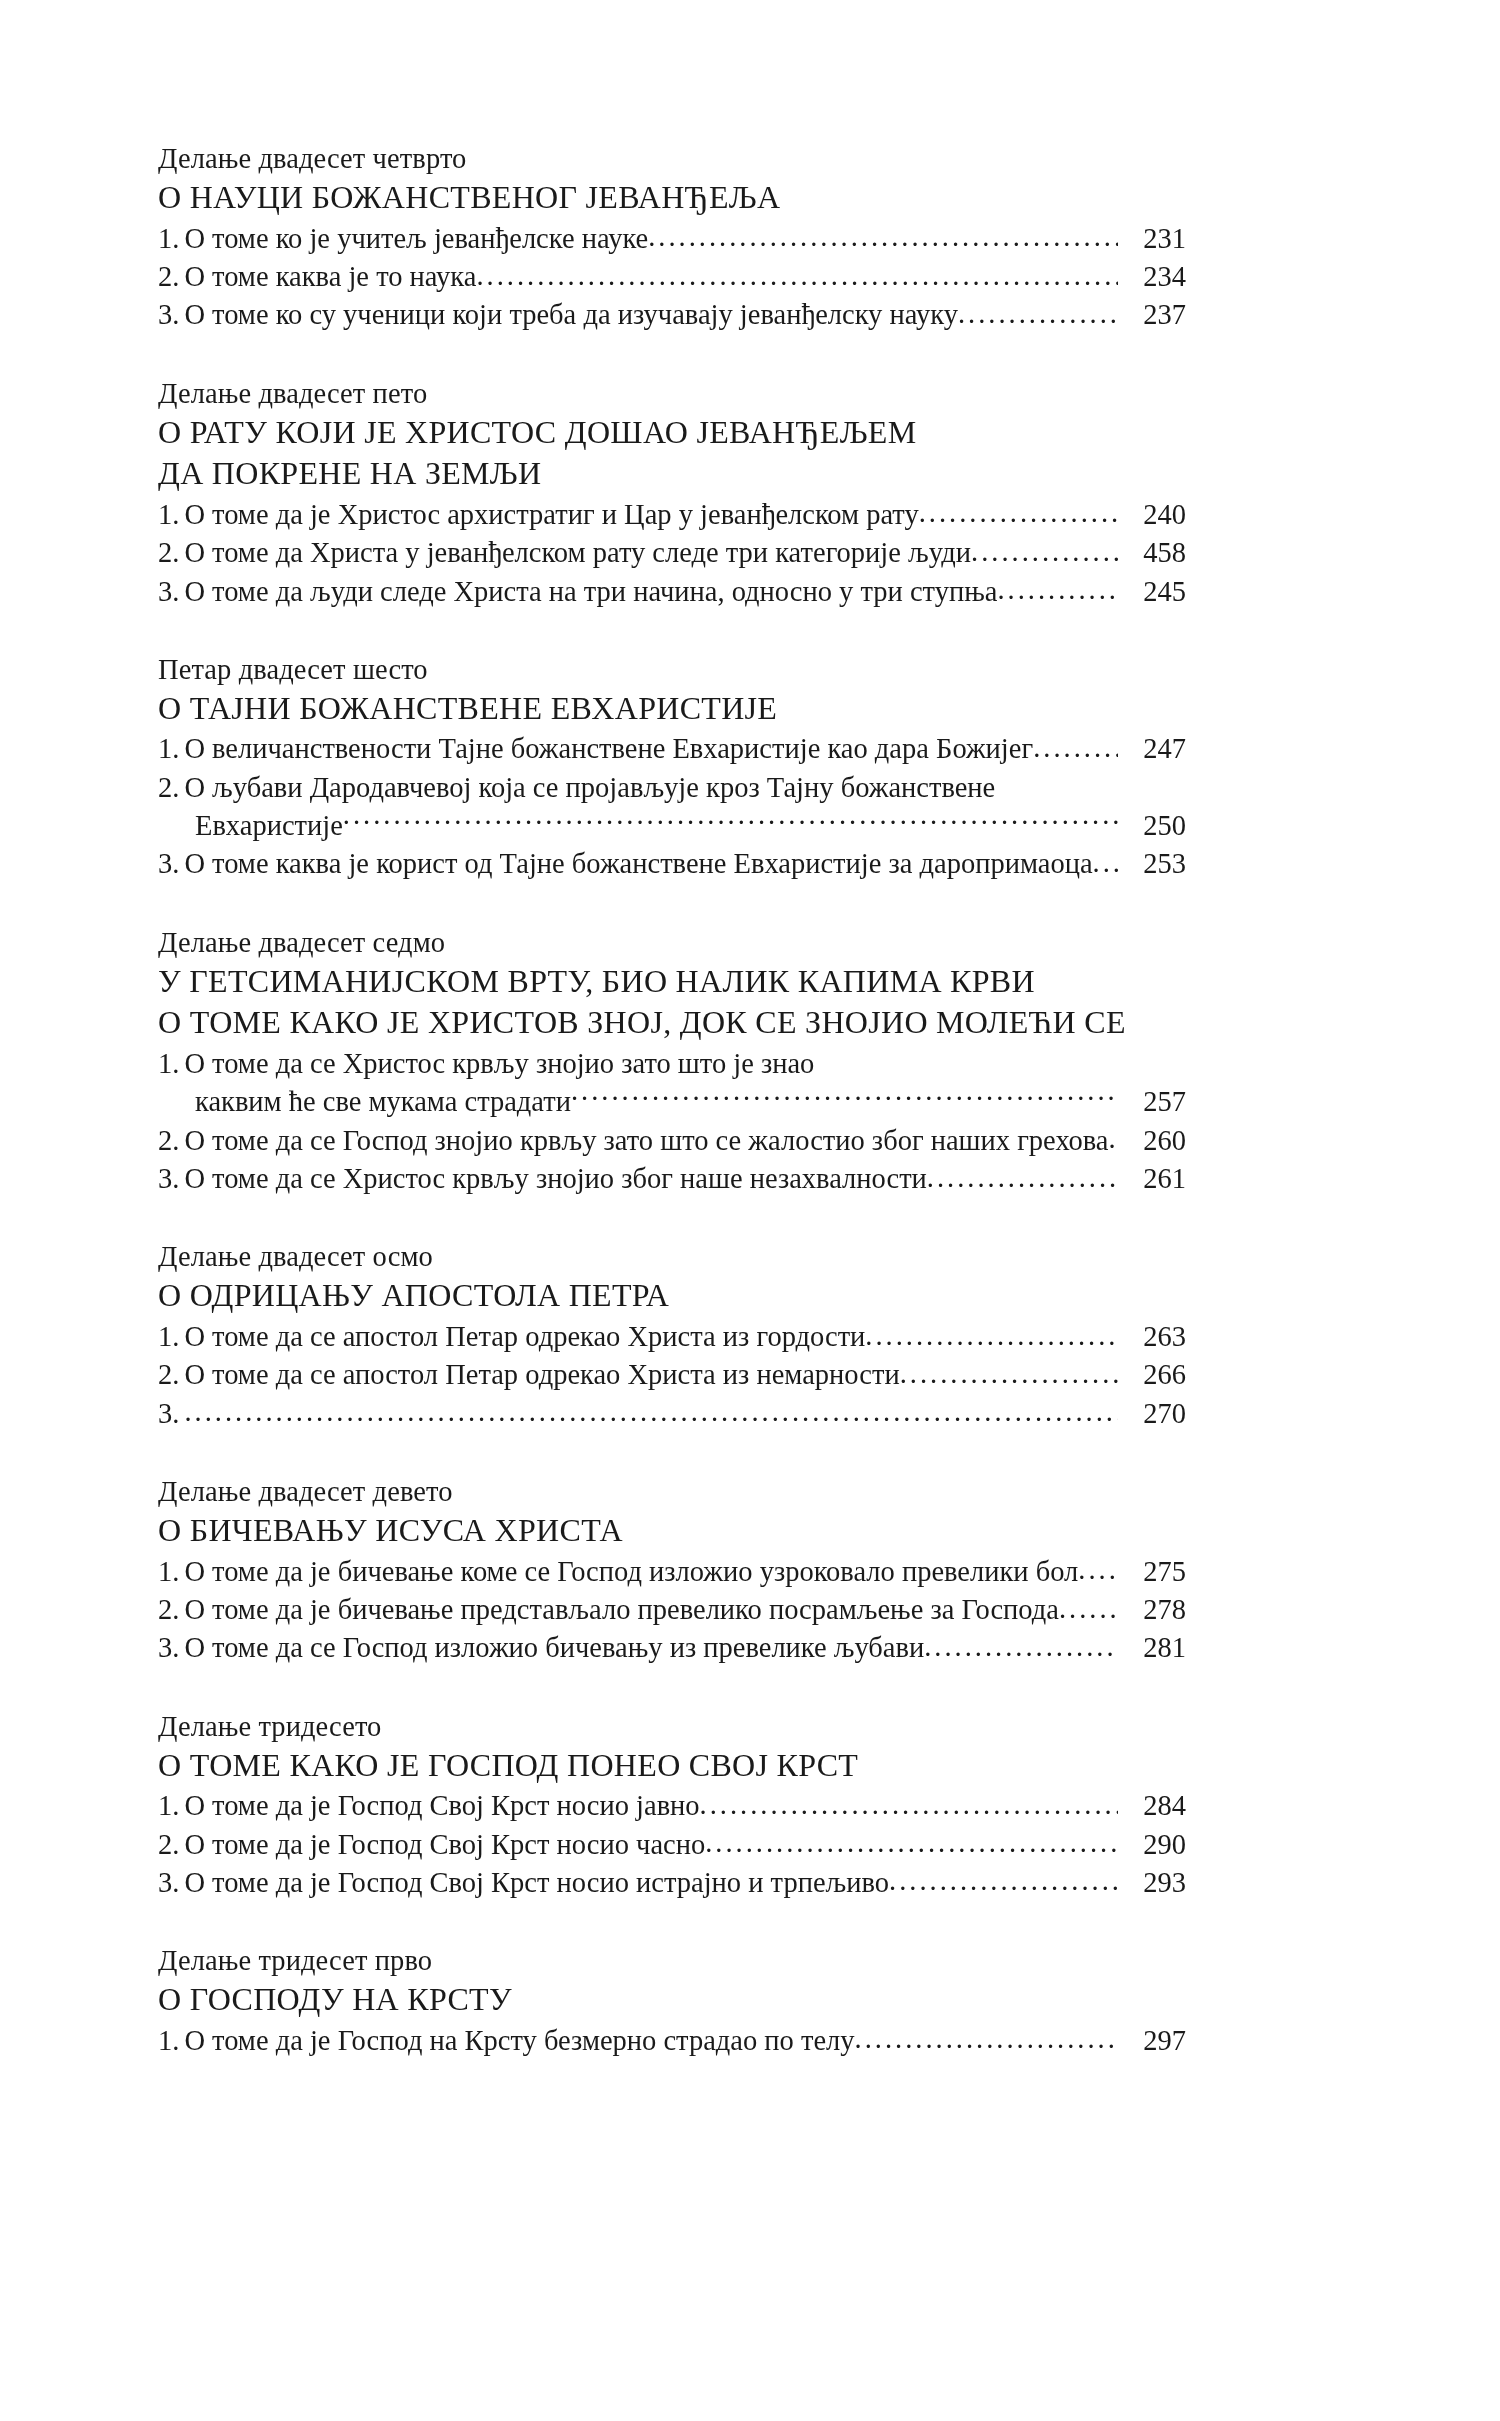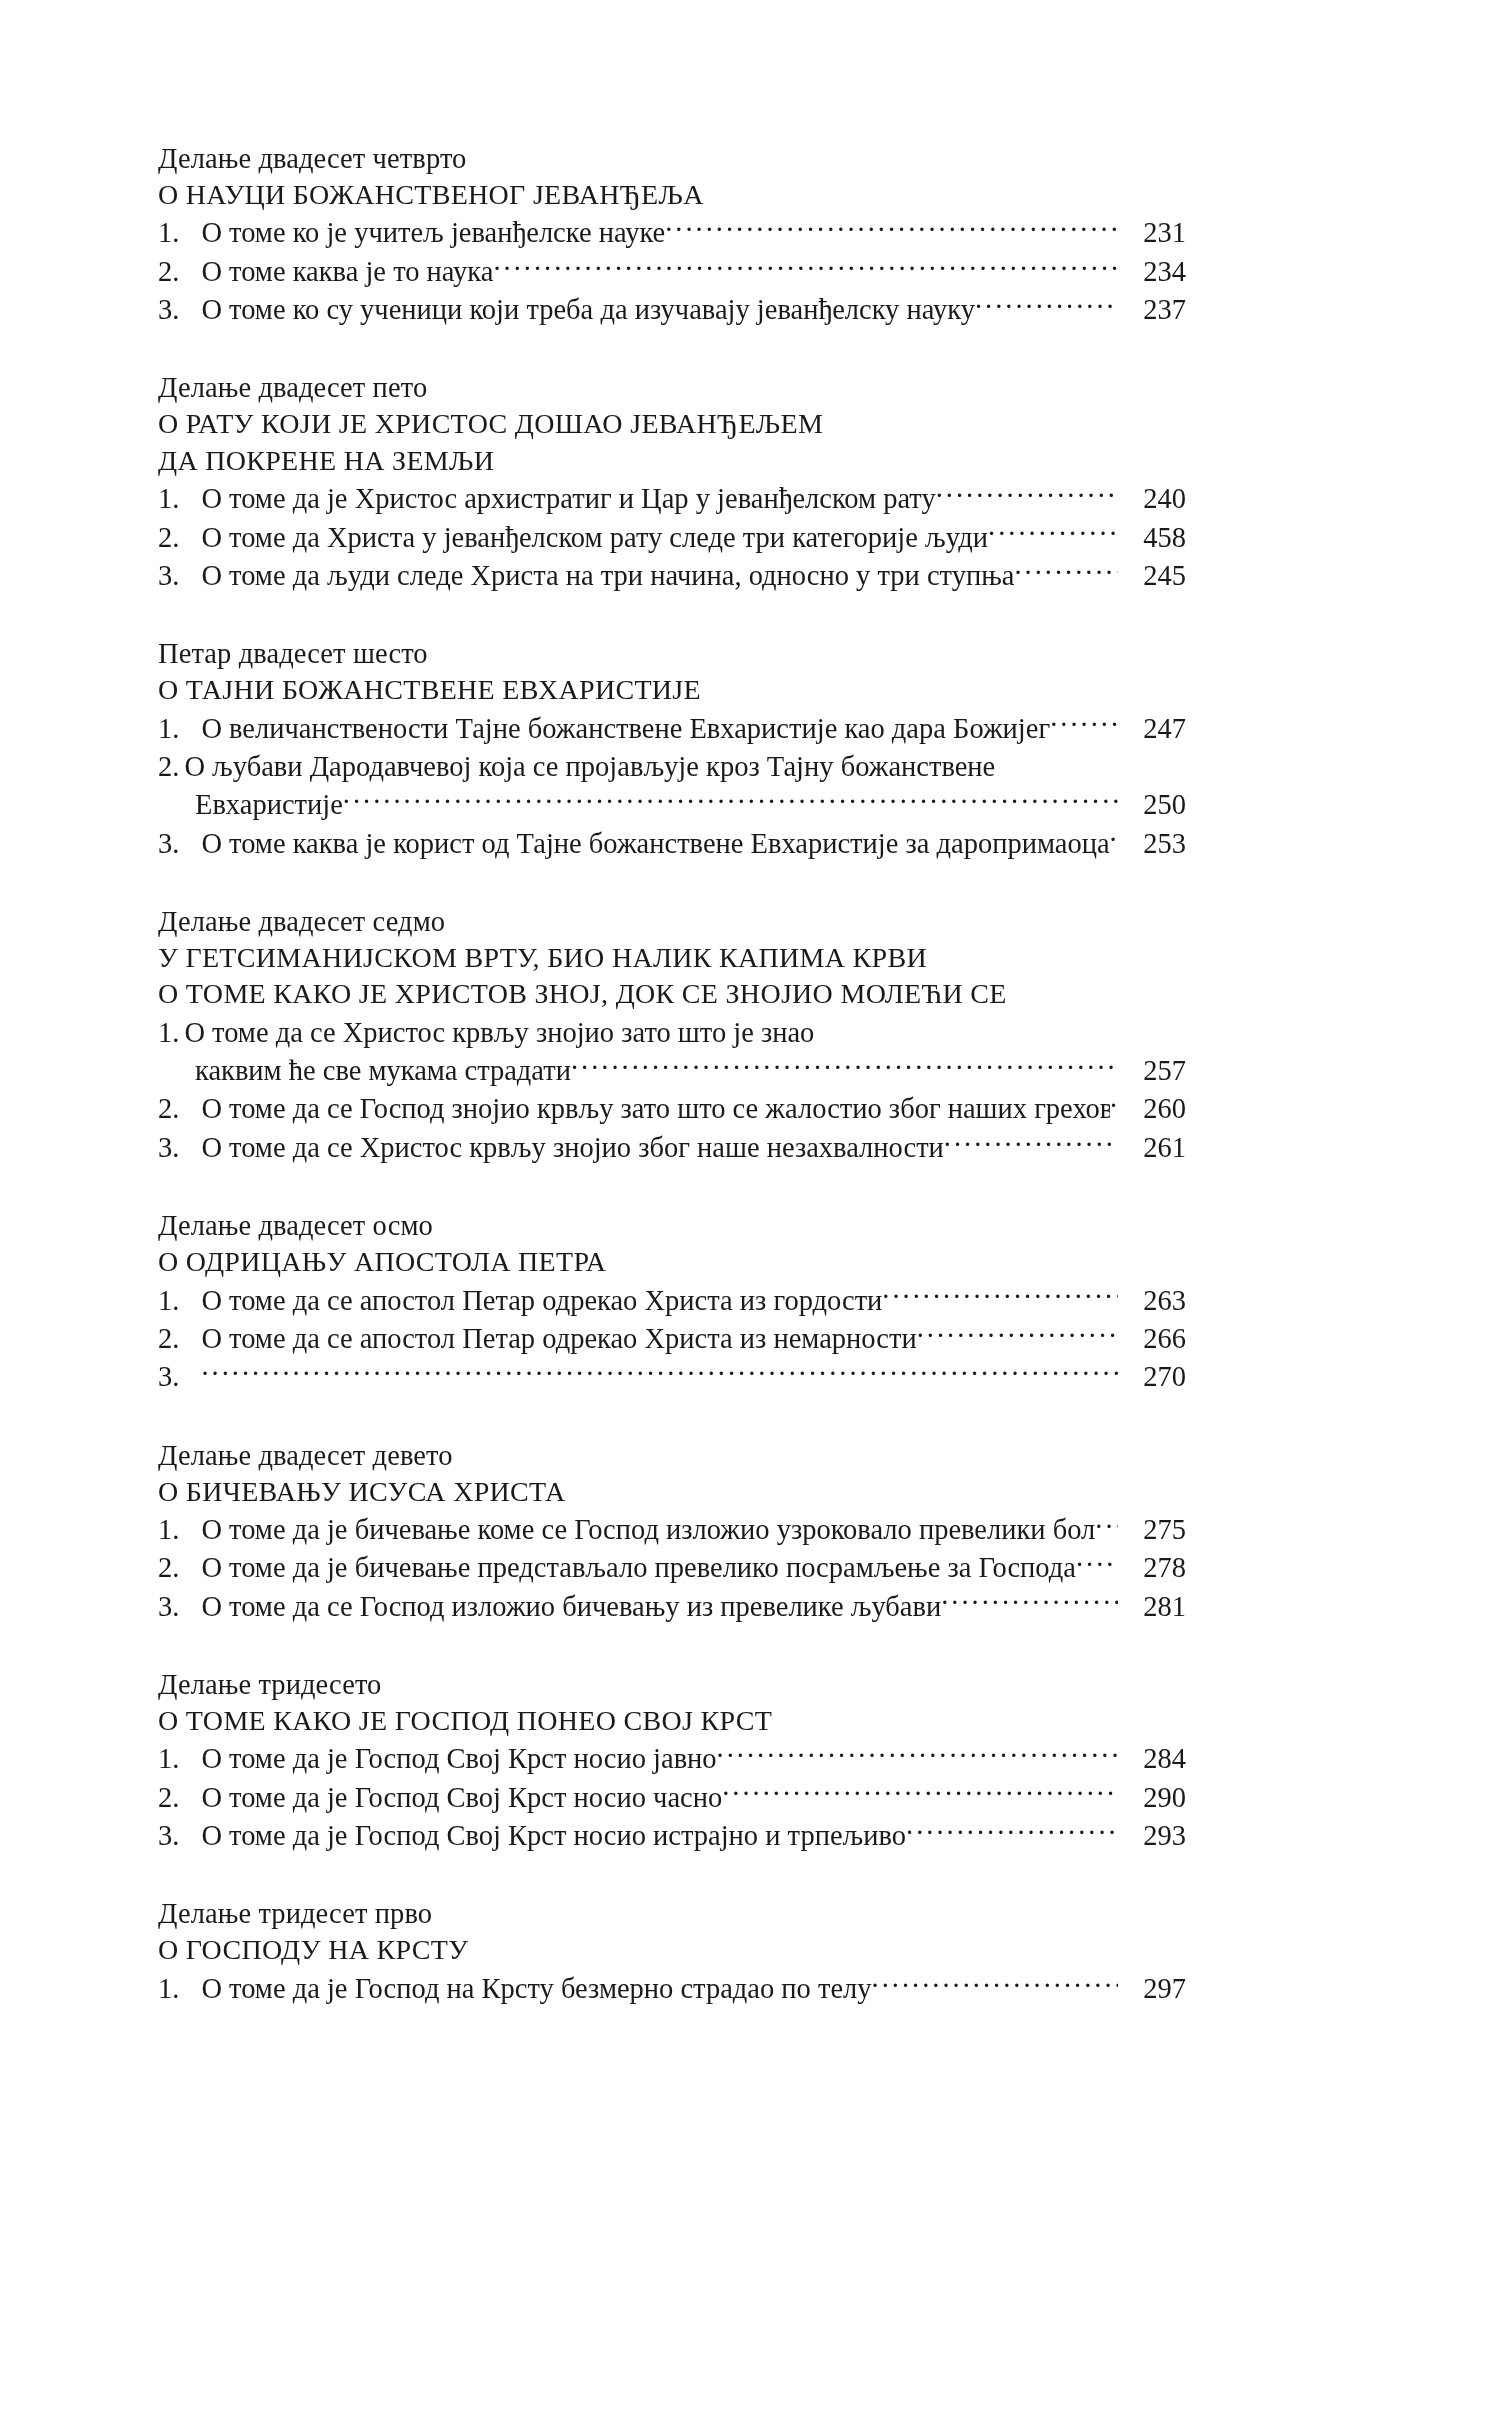--- a/index.html
+++ b/index.html
@@ -31,21 +31,21 @@
     margin-bottom: 0;
   }
   .section-kicker {
     font-size: 28.5px;
     line-height: 1.30;
     letter-spacing: 0.1px;
     font-weight: normal;
     white-space: nowrap;
   }
   .section-title {
-    font-size: 28px;
+    font-size: 32px;
     line-height: 1.30;
     letter-spacing: 0.3px;
     font-weight: normal;
     white-space: nowrap;
   }
   .entries {
     margin-top: 1px;
   }
   .entry {
     display: flex;
@@ -55,22 +55,22 @@
     width: 100%;
   }
   .entry-num {
     flex: 0 0 auto;
     white-space: nowrap;
     padding-right: 5px;
   }
   .entry-body {
     flex: 1 1 auto;
     display: flex;
+    align-items: flex-end;
     min-width: 0;
-    margin-left: 17px;
   }
   .entry-text {
     flex: 0 1 auto;
     white-space: nowrap;
     overflow: hidden;
     text-overflow: clip;
   }
   .leader {
     flex: 1 1 auto;
     min-width: 8px;

